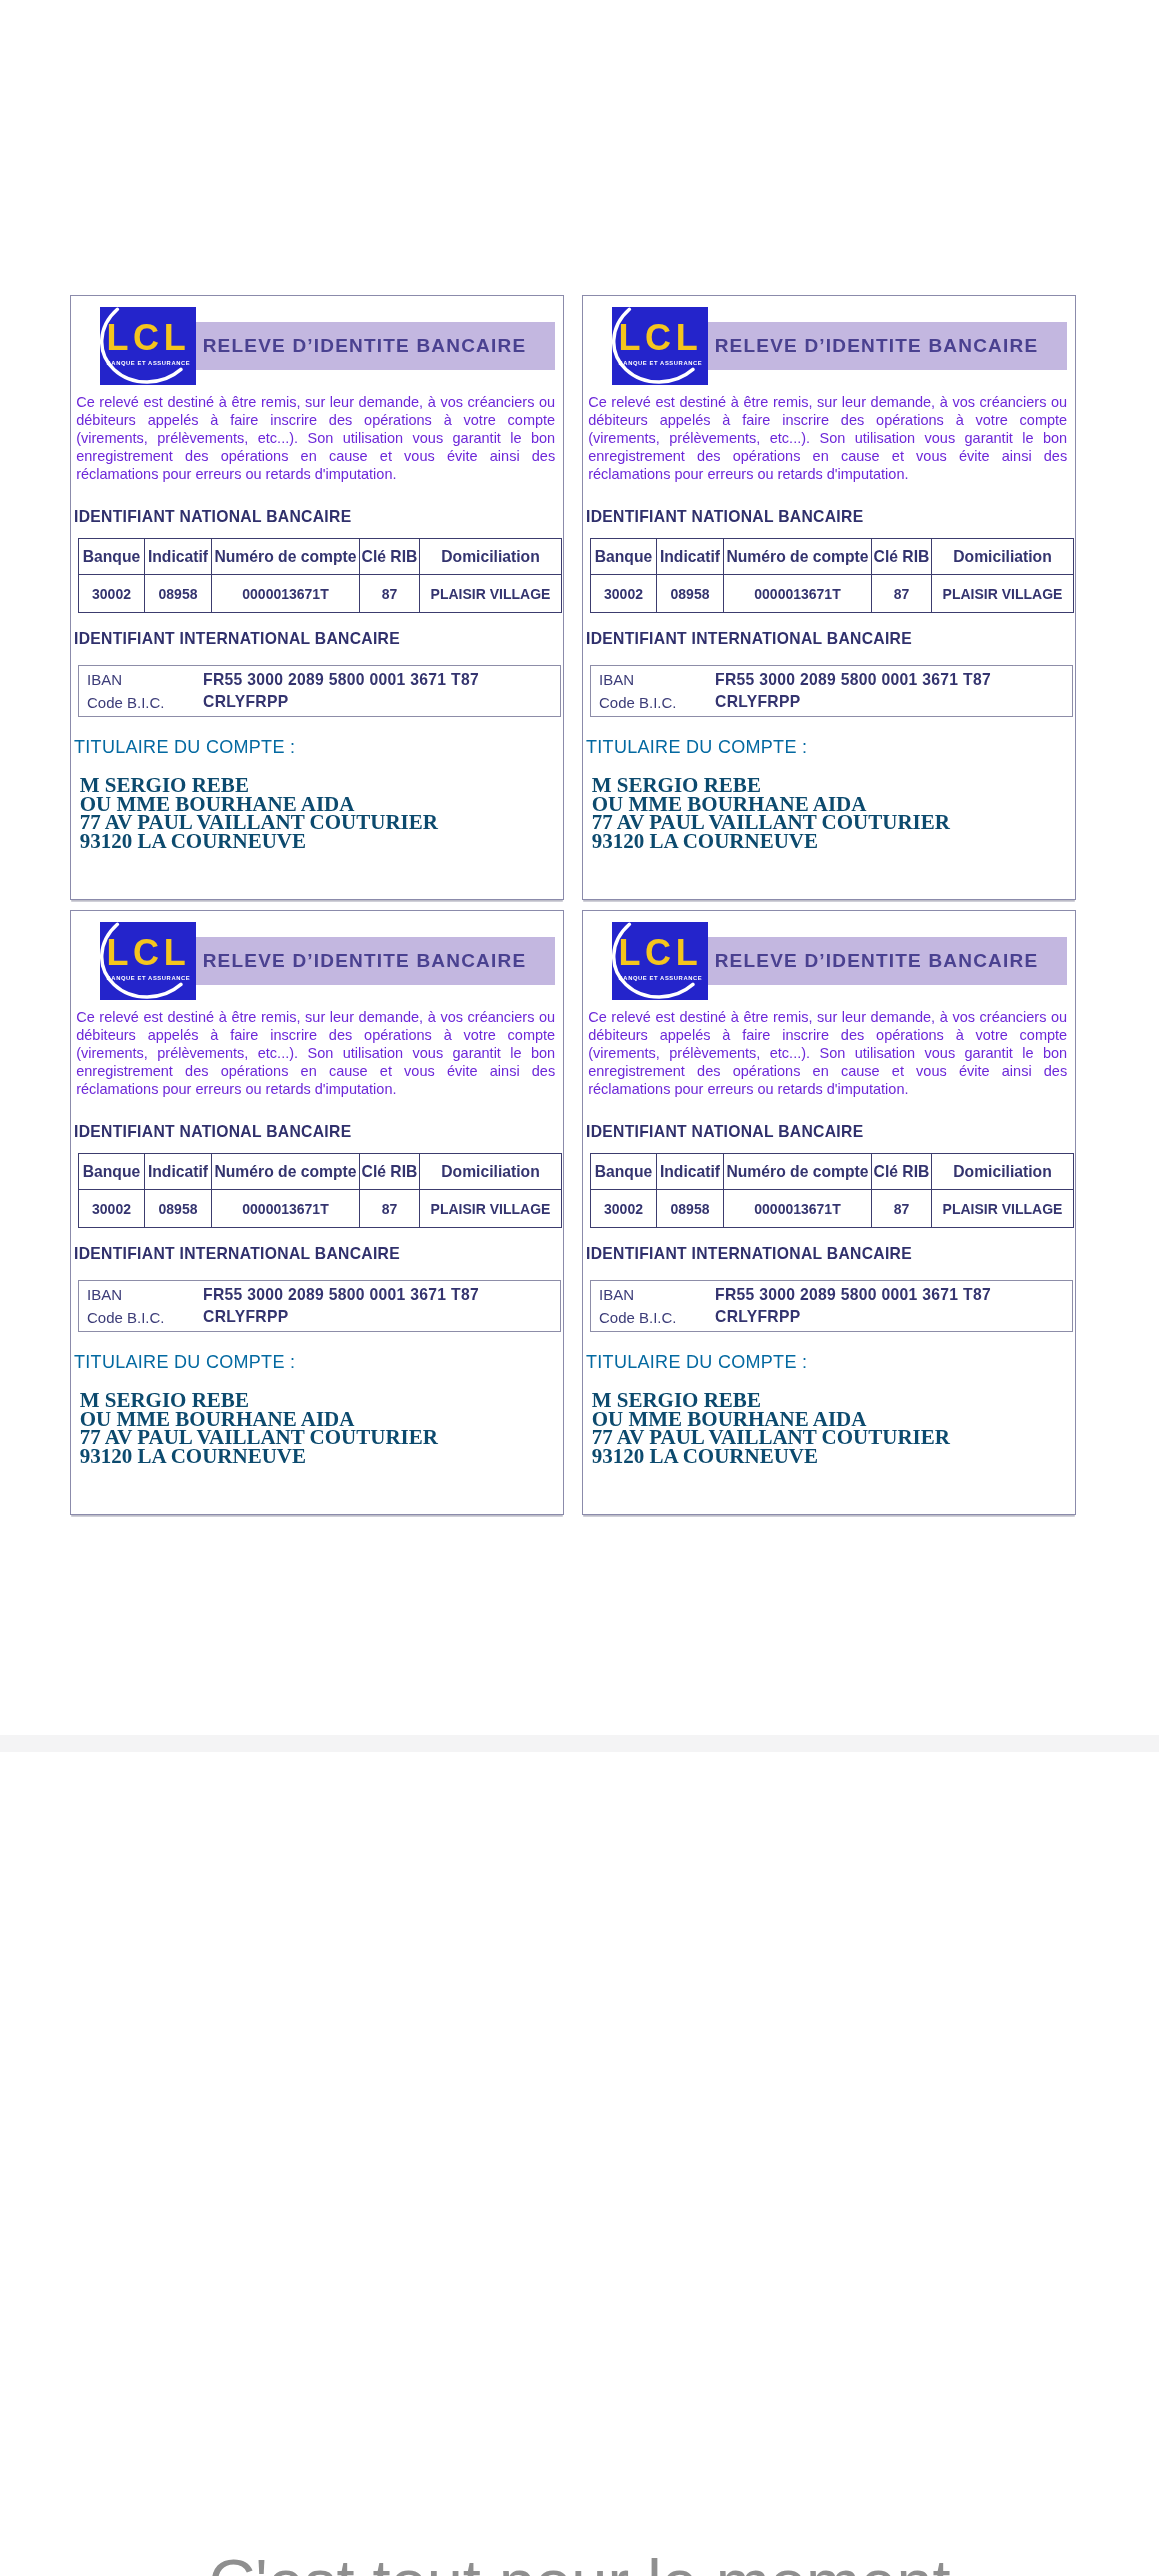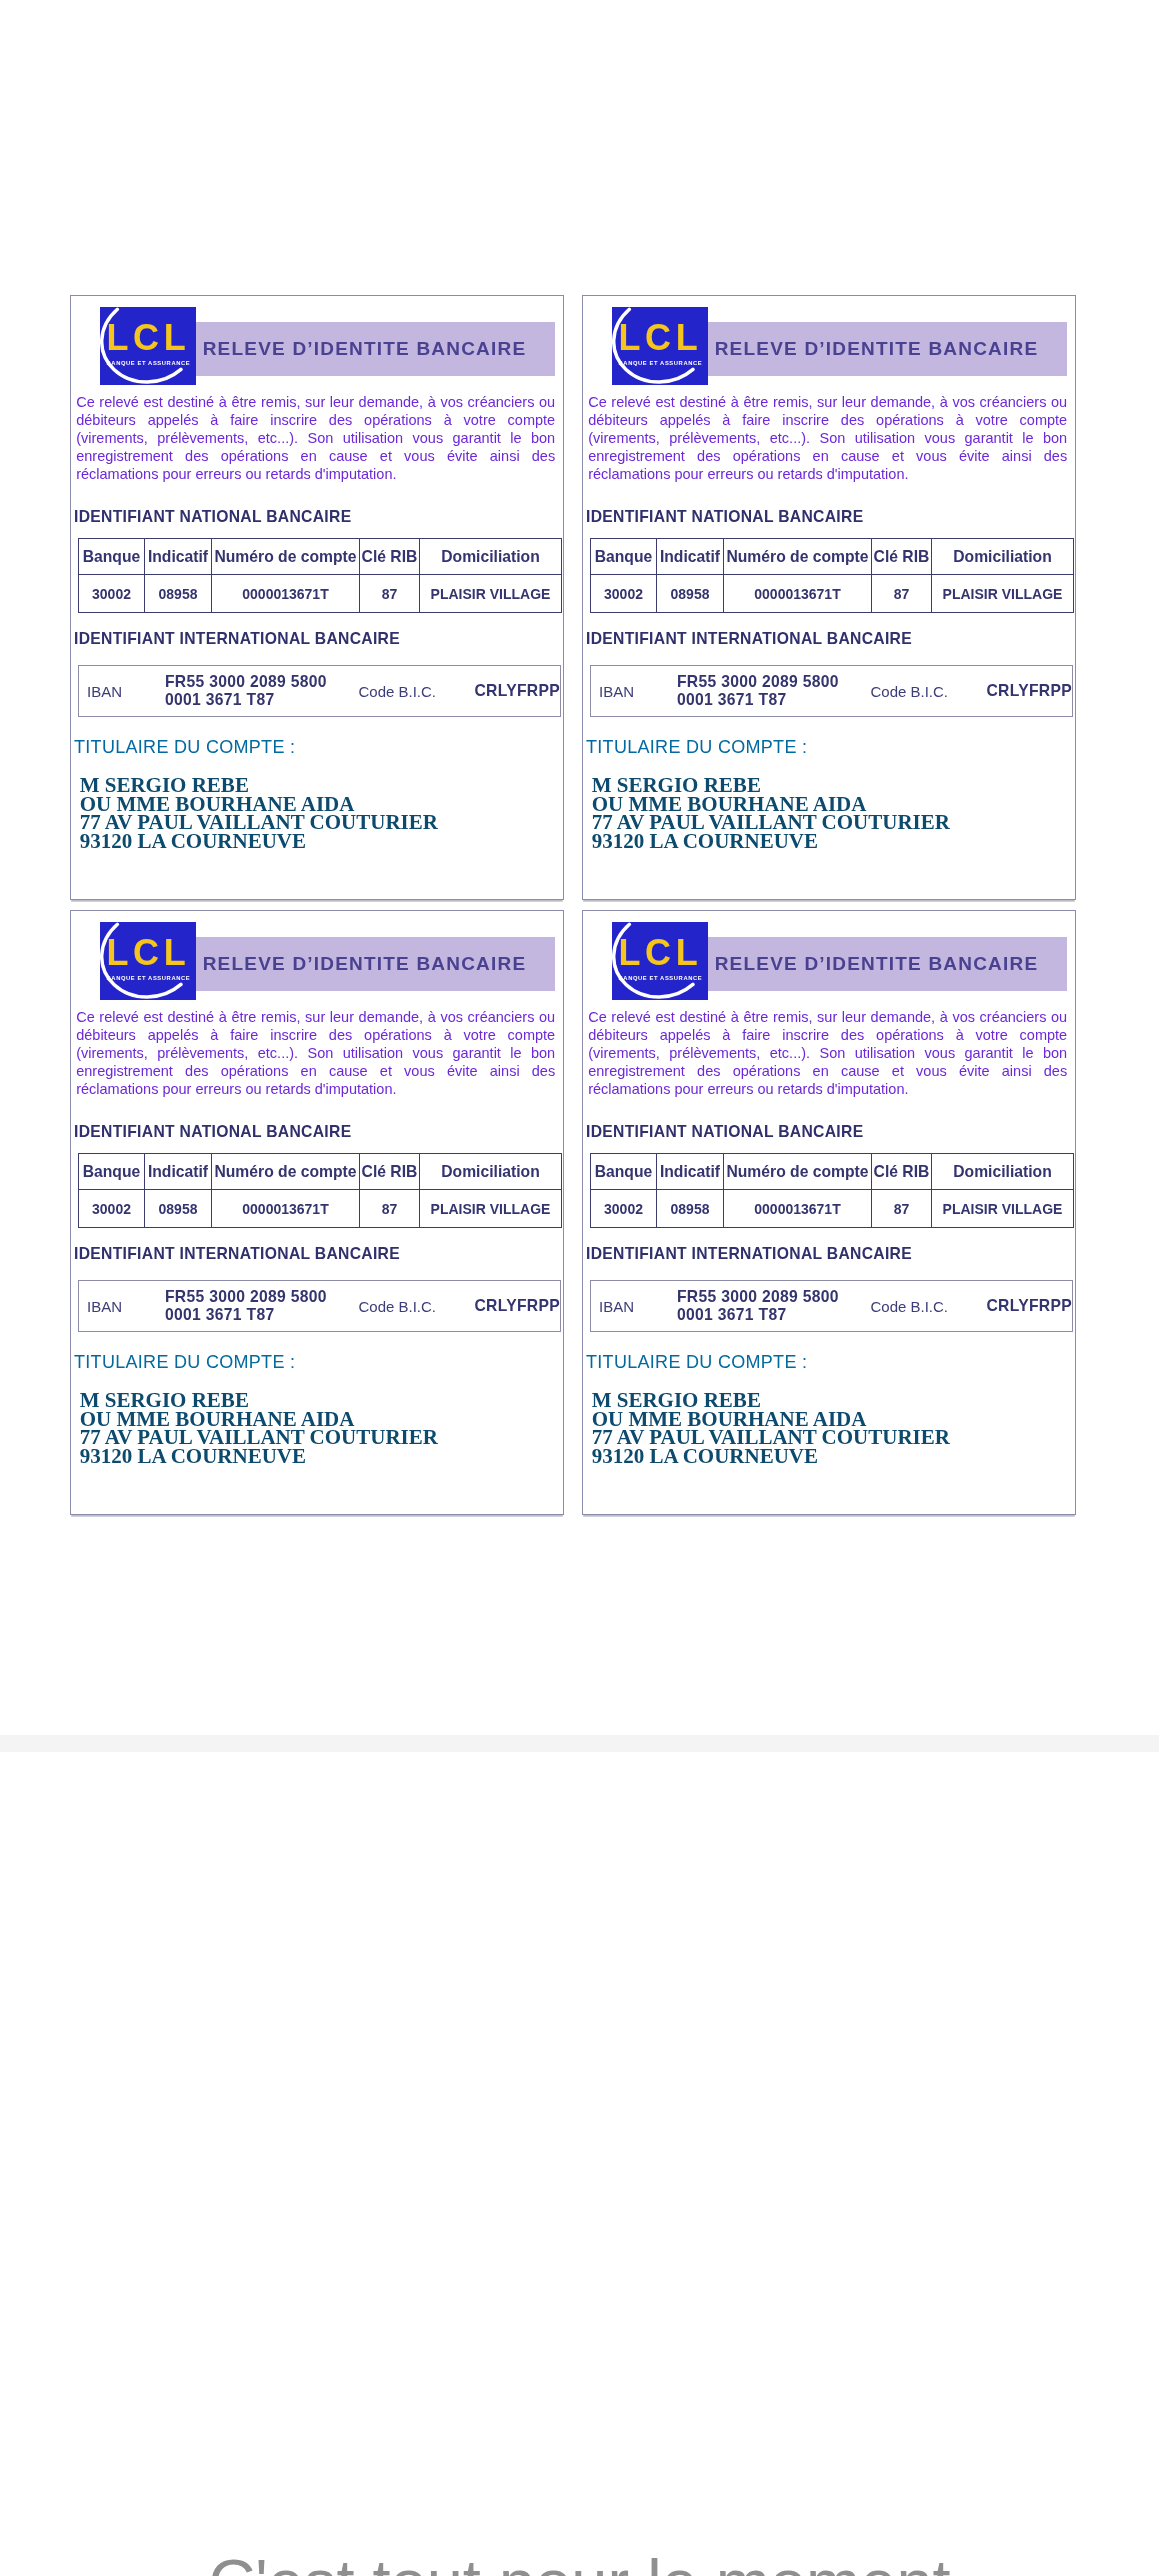--- a/index.html
+++ b/index.html
@@ -12,21 +12,21 @@
             box-shadow:0 2.9px 0 -1.2px #bdbdc8;}
   
   .logo{position:absolute;left:6.4px;top:11px;width:96px;height:78px;background:#2424cb;
         overflow:hidden;z-index:2;margin-left:23px;}
   .logo svg{position:absolute;left:0;top:0;}
   .logo-text{position:absolute;left:0;top:12.8px;width:100%;text-align:center;
              color:#f5c51d;font-size:36px;font-weight:bold;letter-spacing:4.6px;line-height:1;}
   .logo-sub{position:absolute;left:0;top:53px;width:100%;text-align:center;
             color:#ffffff;font-size:5.8px;font-weight:bold;letter-spacing:0.6px;}
   
-  .band{position:absolute;left:103px;right:8px;top:25.5px;height:54px;background:#c3b7e0;
+  .band{position:absolute;left:103px;right:8px;top:25.5px;height:48px;background:#c3b7e0;
         display:flex;align-items:center;justify-content:center;z-index:1;}
   .band-title{color:#4a4190;font-size:19px;font-weight:bold;letter-spacing:1.2px;}
   
   .intro{position:absolute;left:5.2px;top:97px;width:479px;text-align:justify;
          color:#6d28d9;font-size:14.5px;line-height:18px;}
   .sec-heading{position:absolute;left:3px;color:#30306c;font-size:15.7px;font-weight:bold;
                letter-spacing:0.3px;white-space:nowrap;}
   .h-nat{top:212px;}
   .h-int{top:334px;}
   .h-tit{top:441px;font-weight:normal;color:#0369a1;font-size:18px;}
@@ -35,21 +35,21 @@
             table-layout:fixed;}
   table.rib th, table.rib td{border:1.2px solid #3c3c6e;text-align:center;
             color:#34346f;font-weight:bold;padding:0;}
   table.rib th{height:35px;font-size:15.7px;border-bottom-width:1.7px;}
   table.rib td{height:37px;font-size:14px;}
   .col-banque{width:66px;} .col-indicatif{width:67px;} .col-numero{width:148px;}
   .col-cle{width:60px;} .col-domic{width:142px;}
   
   .iban-box{position:absolute;left:7px;top:369px;width:483px;height:52px;
             border:1.2px solid #8d8da8;box-sizing:border-box;
-            display:flex;flex-direction:row;justify-content:space-evenly;}
+            display:flex;flex-direction:column;justify-content:space-evenly;}
   .iban-row{display:flex;align-items:center;}
   .iban-label{width:116px;padding-left:8px;color:#3c3c78;font-size:15px;}
   .iban-value{color:#34346f;font-size:15.7px;font-weight:bold;letter-spacing:0.3px;}
   
   .holder{position:absolute;left:8.7px;top:480px;color:#0c4a6e;font-size:21px;
           font-weight:bold;line-height:18.5px;font-family:Liberation Serif, serif;}
   
   .divider-strip{position:absolute;left:0;top:1735px;width:1159px;height:17.4px;background:#f4f4f5;}
   
   .footer-text{position:absolute;left:0;top:2545px;width:1159px;text-align:center;

